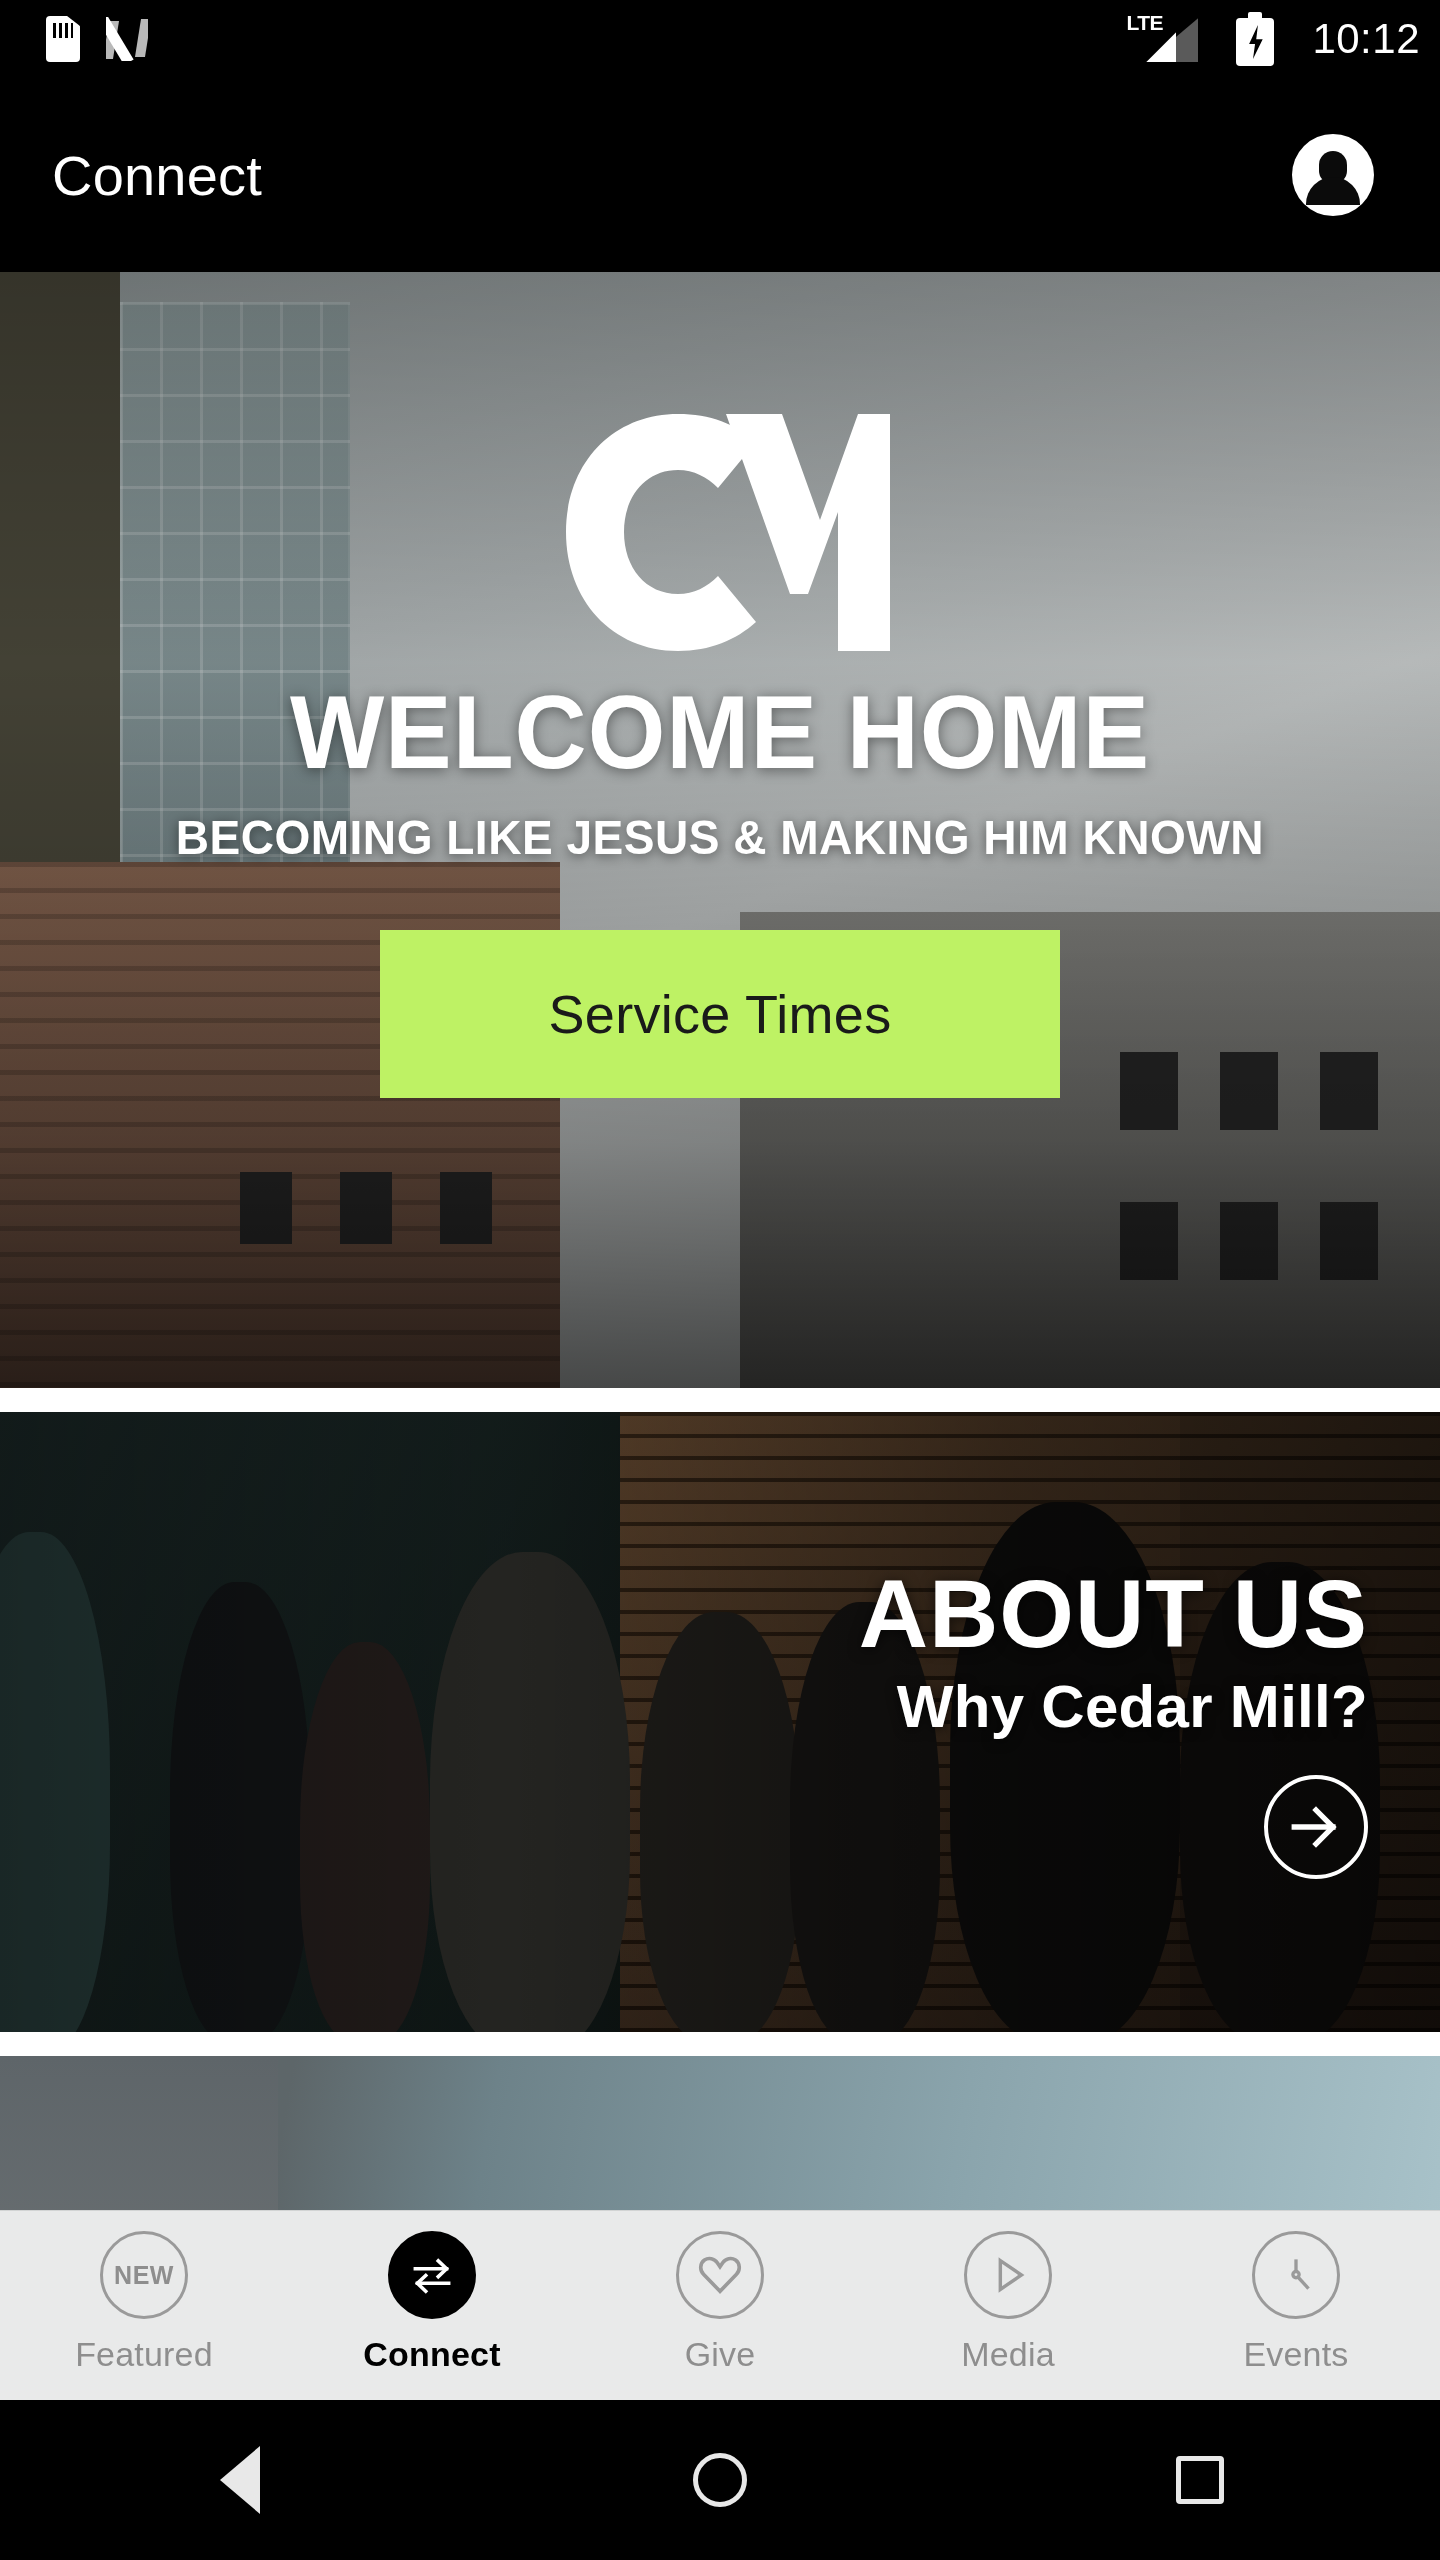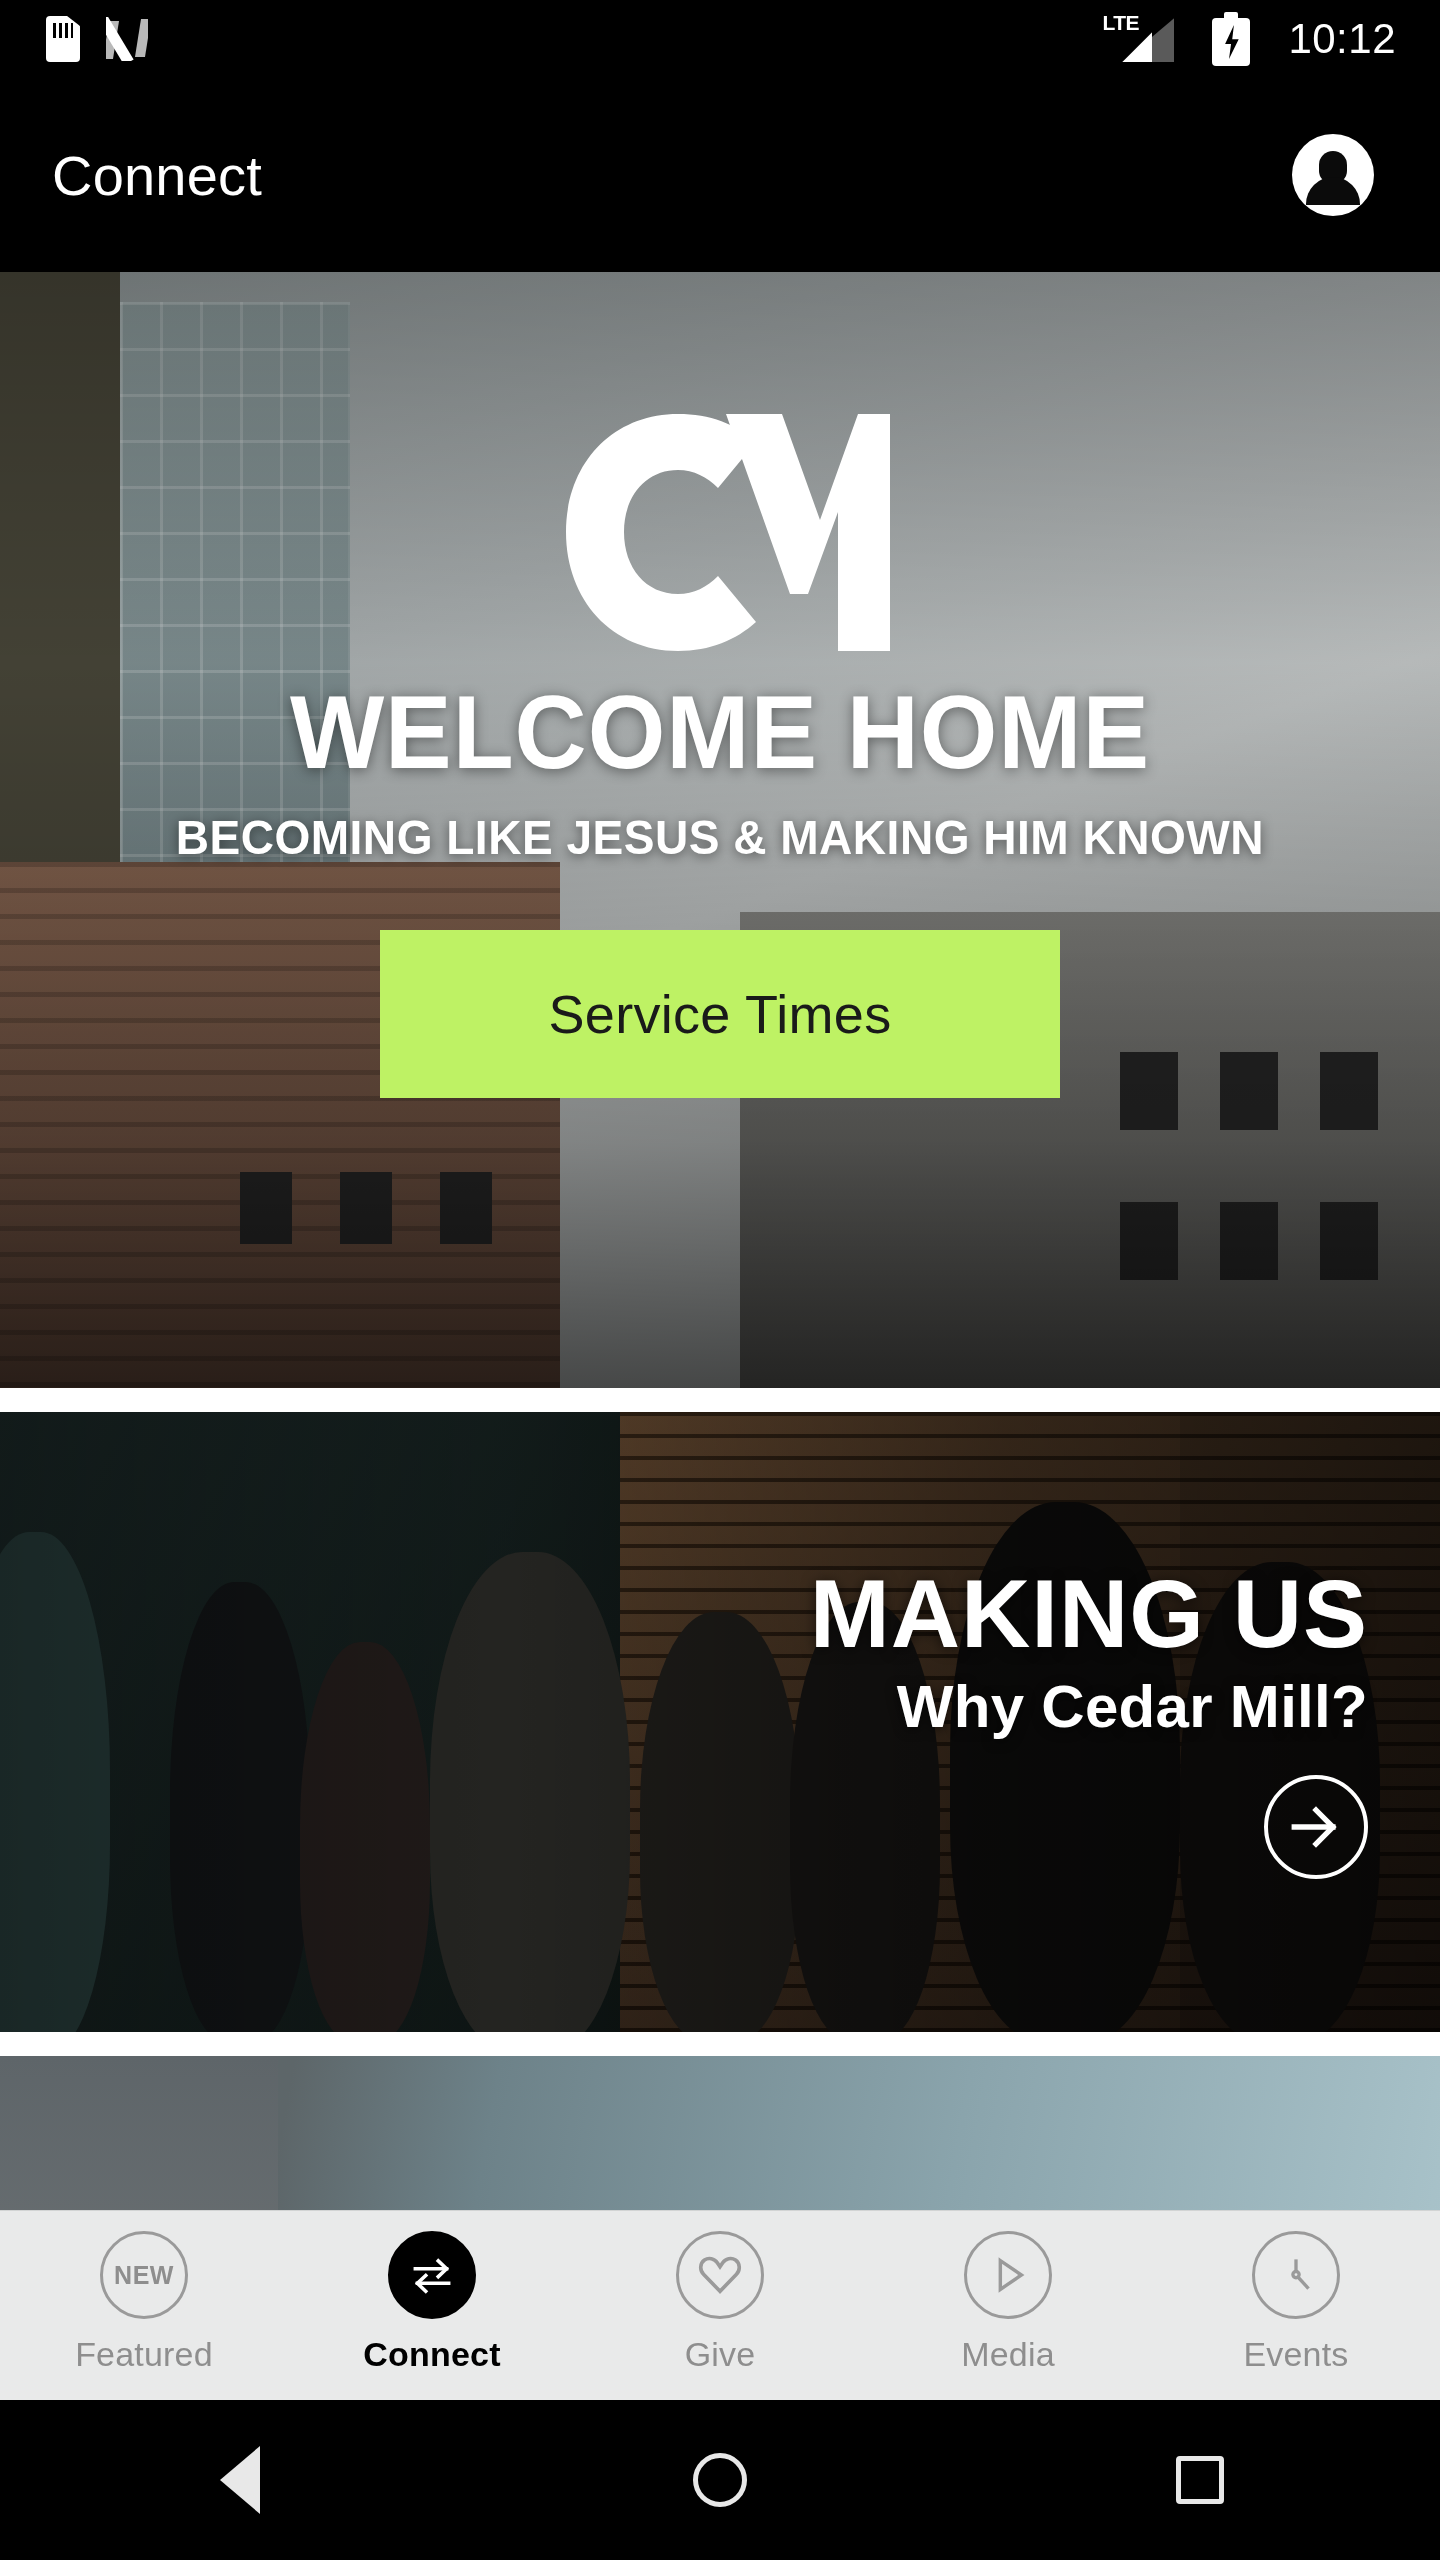--- a/index.html
+++ b/index.html
@@ -5,21 +5,21 @@
   * { margin:0; padding:0; box-sizing:border-box; }
   html,body { width:1440px; height:2560px; background:#000; overflow:hidden; }
   body { font-family:"Liberation Sans", sans-serif; -webkit-font-smoothing:antialiased; }
 
   
   #status-bar{
     position:absolute; left:0; top:0; width:1440px; height:78px;
     background:#000; display:flex; align-items:center;
   }
   .sb-left{ display:flex; align-items:center; gap:26px; padding-left:46px; }
-  .sb-right{ margin-left:auto; display:flex; align-items:center; gap:38px; padding-right:44px; }
+  .sb-right{ margin-left:auto; display:flex; align-items:center; gap:38px; padding-right:20px; }
 
   .icon-sdcard{ position:relative; width:34px; height:46px; }
   .icon-sdcard .body{
     position:absolute; inset:0; background:#fff;
     border-radius:4px 12px 4px 4px;
     clip-path:polygon(0 0, 62% 0, 100% 22%, 100% 100%, 0 100%);
   }
   .icon-sdcard .pins{
     position:absolute; top:7px; left:7px; width:20px; height:15px;
     background:repeating-linear-gradient(to right,#000 0 3px,transparent 3px 6px);
@@ -260,21 +260,21 @@
       <div class="ab-blob" style="left:300px; top:230px; width:130px; height:400px; background:#2a2220;"></div>
       <div class="ab-blob" style="left:430px; top:140px; width:200px; height:500px; background:#30302c;"></div>
       <div class="ab-blob" style="left:640px; top:200px; width:160px; height:430px; background:#262420;"></div>
       <div class="ab-blob" style="left:790px; top:190px; width:150px; height:440px; background:#1c1a18;"></div>
       <div class="ab-blob" style="left:950px; top:90px; width:230px; height:540px; background:#141312;"></div>
       <div class="ab-blob" style="left:1180px; top:150px; width:200px; height:480px; background:#1a1715;"></div>
     </div>
     <div class="ab-scrim"></div>
 
     <div class="about-inner">
-      <div id="about-title">MAKING US</div>
+      <div id="about-title">ABOUT US</div>
       <div id="about-subtitle">Why Cedar Mill?</div>
       <div id="about-arrow-button">
         <svg viewBox="0 0 24 24" fill="none" stroke="#ffffff" stroke-width="2.2" stroke-linecap="square" stroke-linejoin="miter" aria-hidden="true">
           <line x1="3" y1="12" x2="19" y2="12"></line>
           <polyline points="12,5 19,12 12,19"></polyline>
         </svg>
       </div>
     </div>
   </div>
 

